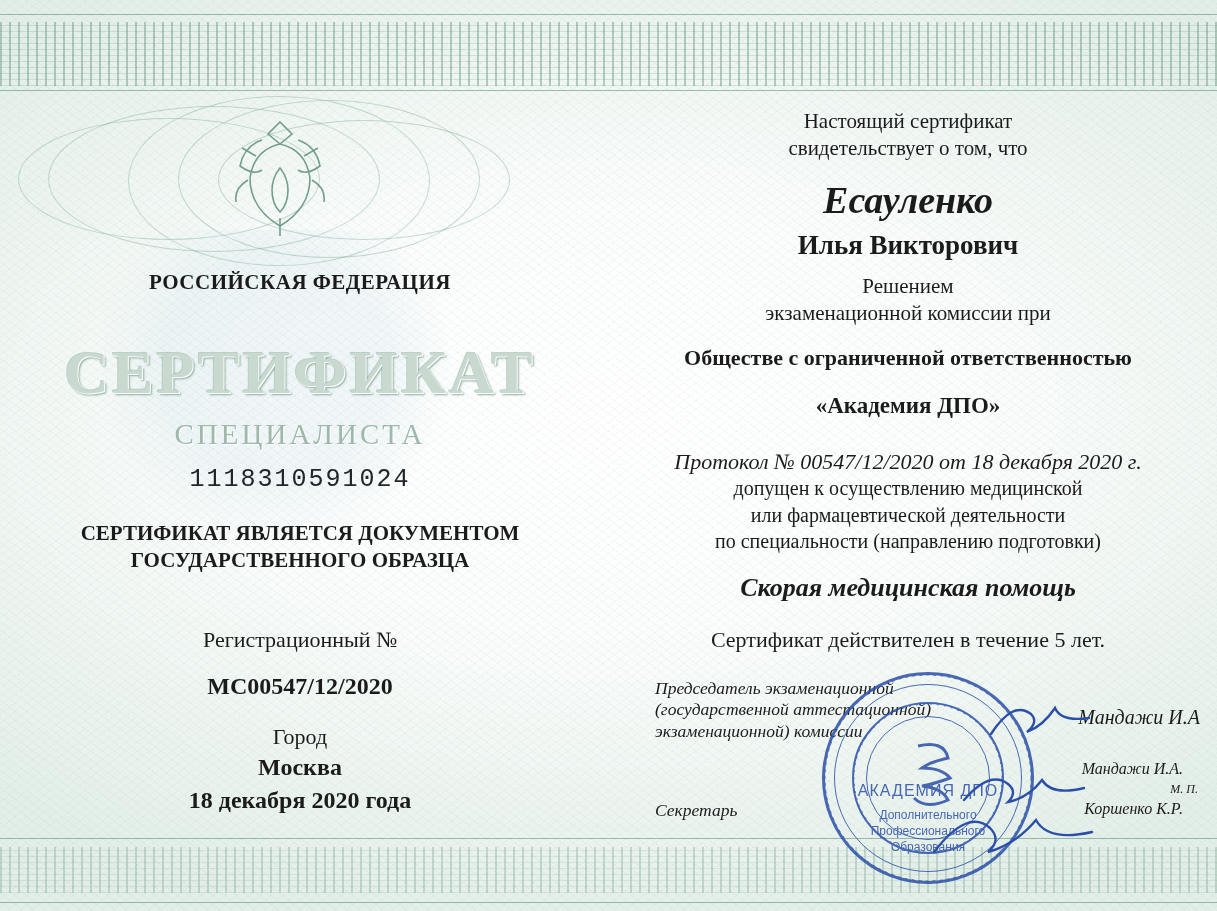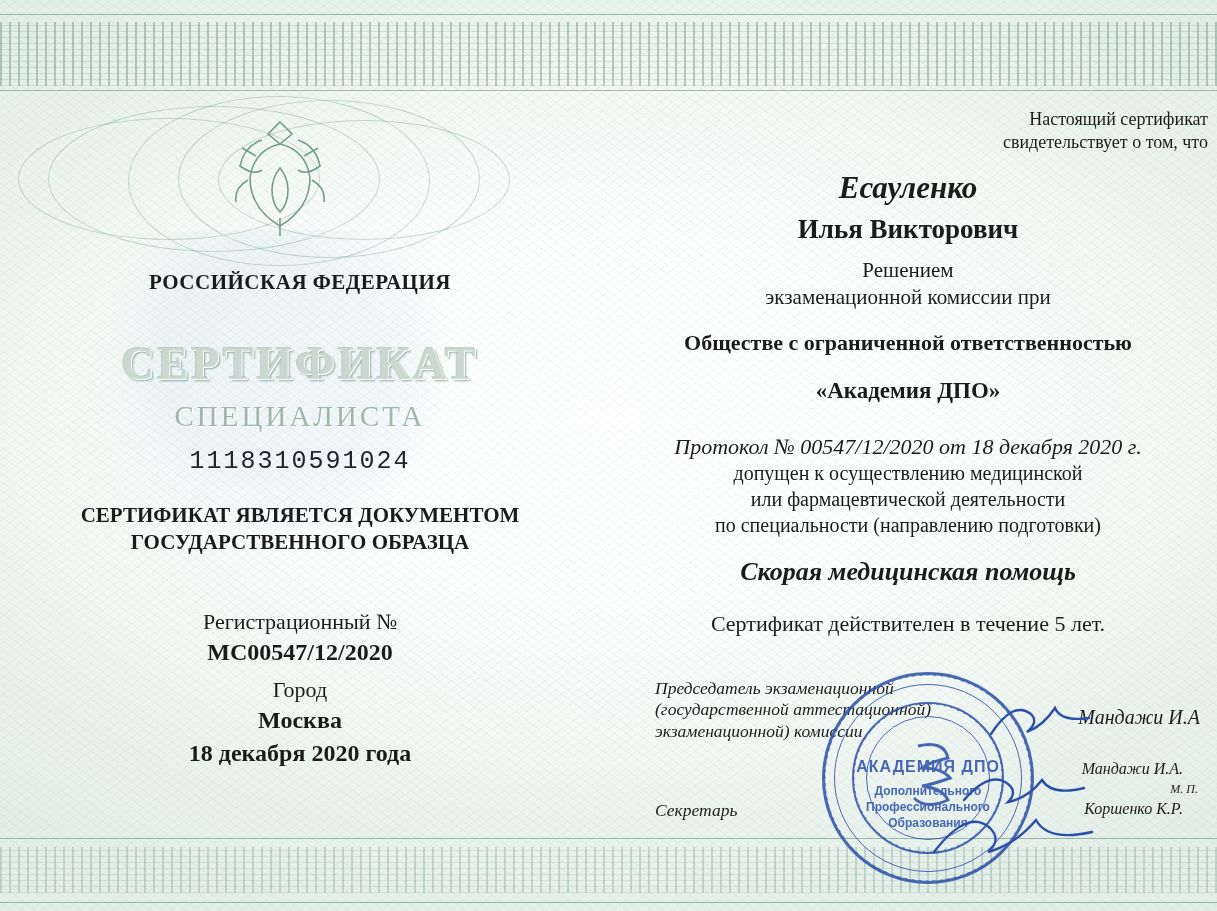--- a/index.html
+++ b/index.html
@@ -97,21 +97,21 @@
   }
 
   
   .rf-title {
     font-size: 21px;
     font-weight: bold;
     letter-spacing: .5px;
   }
   .big-title {
     margin-top: 42px;
-    font-size: 46px;
+    font-size: 62px;
     font-weight: bold;
     letter-spacing: 3px;
     color: #c9d9cf;
     text-shadow:
       1px 1px 0 #ffffff,
       2px 2px 2px rgba(110,150,130,.75),
       -1px -1px 0 rgba(150,185,168,.6);
   }
   .sub-title {
     margin-top: 10px;
@@ -131,52 +131,51 @@
     margin-top: 26px;
     font-size: 21px;
     font-weight: bold;
     line-height: 1.3;
   }
   .reg-label {
     margin-top: 52px;
     font-size: 22px;
   }
   .reg-value {
-    margin-top: 4px;
+    margin-top: 20px;
     font-size: 24px;
     font-weight: bold;
   }
   .city-label {
-    margin-top: 11px;
+    margin-top: 24px;
     font-size: 22px;
   }
   .city-value {
     margin-top: 4px;
     font-size: 24px;
     font-weight: bold;
   }
   .date-label {
     margin-top: 6px;
     font-size: 22px;
   }
   .date-value {
     margin-top: 6px;
     font-size: 24px;
     font-weight: bold;
   }
 
   
   .r-intro {
-    font-size: 18px;
+    font-size: 21px;
     line-height: 1.28;
-    text-align: right;
   }
   .r-surname {
     margin-top: 16px;
-    font-size: 31px;
+    font-size: 38px;
     font-style: italic;
     font-weight: bold;
   }
   .r-name {
     margin-top: 8px;
     font-size: 27px;
     font-weight: bold;
   }
   .r-decision {
     margin-top: 12px;
@@ -280,22 +279,23 @@
   }
   .stamp .r1 { inset: 0; border-width: 3px; }
   .stamp .r2 { inset: 12px; border-width: 1px; }
   .stamp .r3 { inset: 30px; border-width: 2px; }
   .stamp .r4 { inset: 44px; border-width: 1px; }
   .stamp-text {
     position: absolute;
     left: 0; right: 0;
     text-align: center;
     font-family: "Liberation Sans", sans-serif;
-    font-weight: bold;
+    font-weight: normal;
     color: #2b4fa8;
+    margin-top: 24px;
   }
   .stamp-main { top: 86px; font-size: 16px; letter-spacing: 1px; }
   .stamp-l2 { top: 112px; font-size: 12px; }
   .stamp-l3 { top: 128px; font-size: 12px; }
   .stamp-l4 { top: 144px; font-size: 12px; }
 
   
   .pen {
     position: absolute;
     pointer-events: none;

